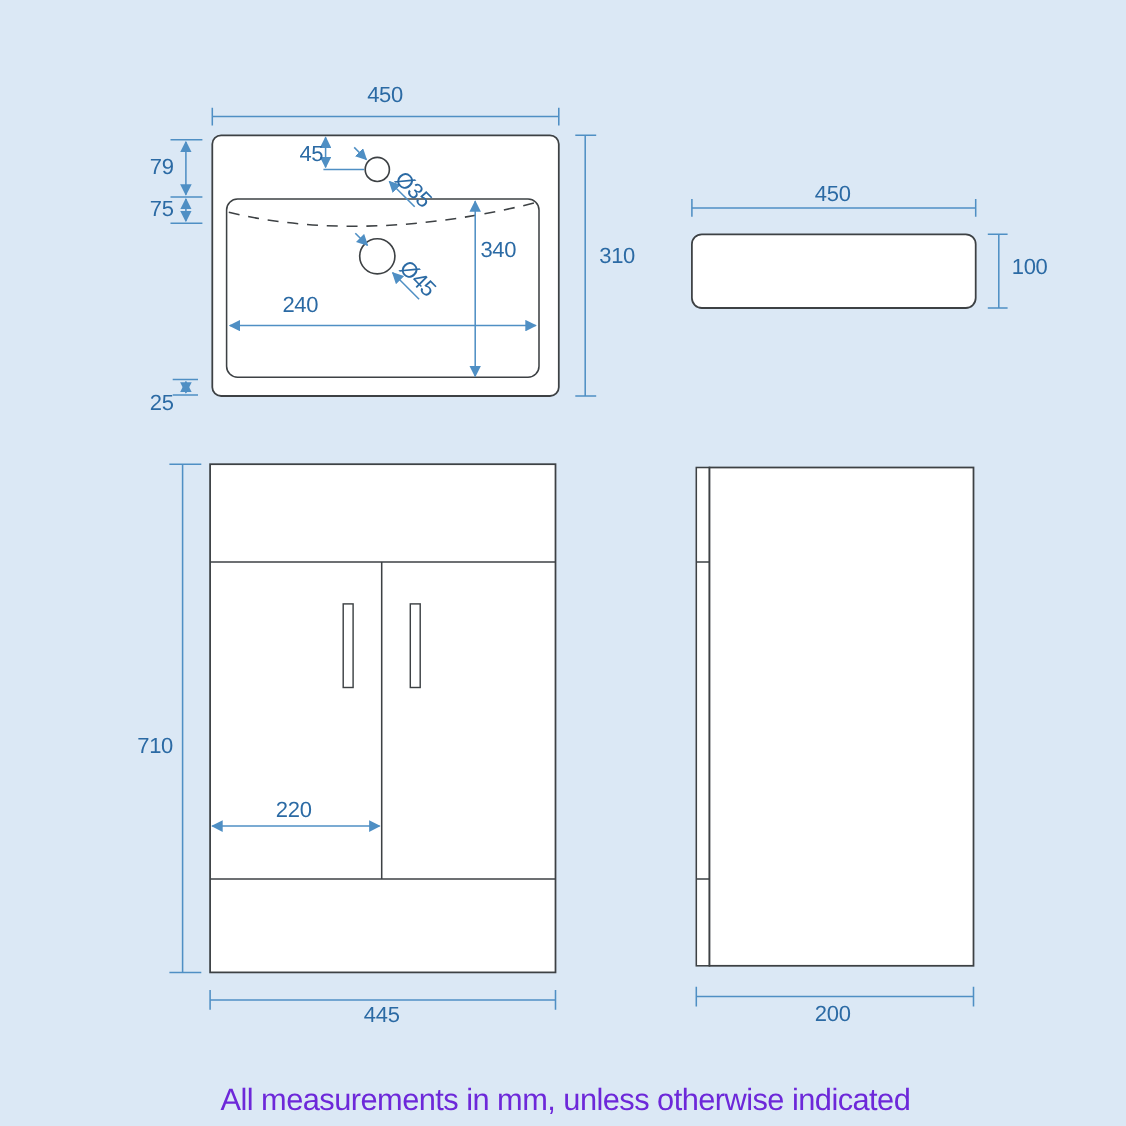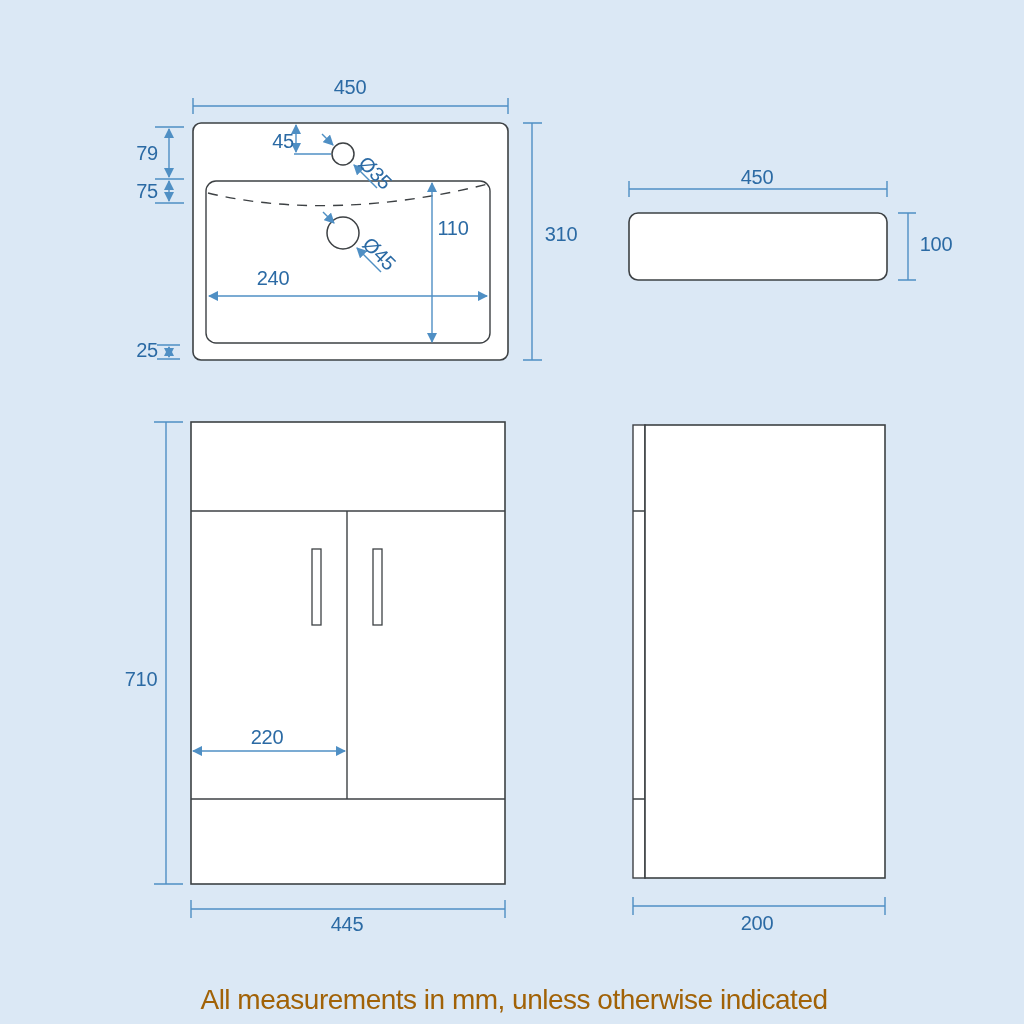--- a/index.html
+++ b/index.html
@@ -18,21 +18,21 @@
     font-size:20px;
     color:#2b6aa4;
     white-space:nowrap;
     letter-spacing:-0.3px;
   }
   .dim-label.rot45{transform:translate(-50%,-50%) rotate(45deg);}
   .caption{
     position:absolute;
     transform:translate(-50%,-50%);
     font-size:28px;
-    color:#a16207;
+    color:#6d28d9;
     white-space:nowrap;
     letter-spacing:-0.5px;
   }
 </style>
 </head>
 <body>
 
 <div class="stage">
 
   <svg width="1024" height="1024" viewBox="0 0 1024 1024">
@@ -113,25 +113,25 @@
     <g stroke="#4f8fc4" stroke-width="1.4" fill="none">
       <path d="M633 890 H885"></path>
       <path d="M633 881 V899 M885 881 V899"></path>
     </g>
   </svg>
 
   <div class="dim-label" style="left:350px;top:71px">450</div>
   <div class="dim-label" style="left:561px;top:218px">310</div>
   <div class="dim-label" style="left:147px;top:137px">79</div>
   <div class="dim-label" style="left:147px;top:175px">75</div>
-  <div class="dim-label" style="left:147px;top:334px">25</div>
+  <div class="dim-label" style="left:147px;top:351px">25</div>
   <div class="dim-label" style="left:283px;top:125px">45</div>
   <div class="dim-label rot45" style="left:375px;top:157px">Ø35</div>
   <div class="dim-label rot45" style="left:379px;top:238px">Ø45</div>
-  <div class="dim-label" style="left:453px;top:212px">110</div>
+  <div class="dim-label" style="left:453px;top:212px">340</div>
   <div class="dim-label" style="left:273px;top:262px">240</div>
 
   <div class="dim-label" style="left:757px;top:161px">450</div>
   <div class="dim-label" style="left:936px;top:228px">100</div>
 
   <div class="dim-label" style="left:141px;top:663px">710</div>
   <div class="dim-label" style="left:267px;top:721px">220</div>
   <div class="dim-label" style="left:347px;top:908px">445</div>
 
   <div class="dim-label" style="left:757px;top:907px">200</div>

